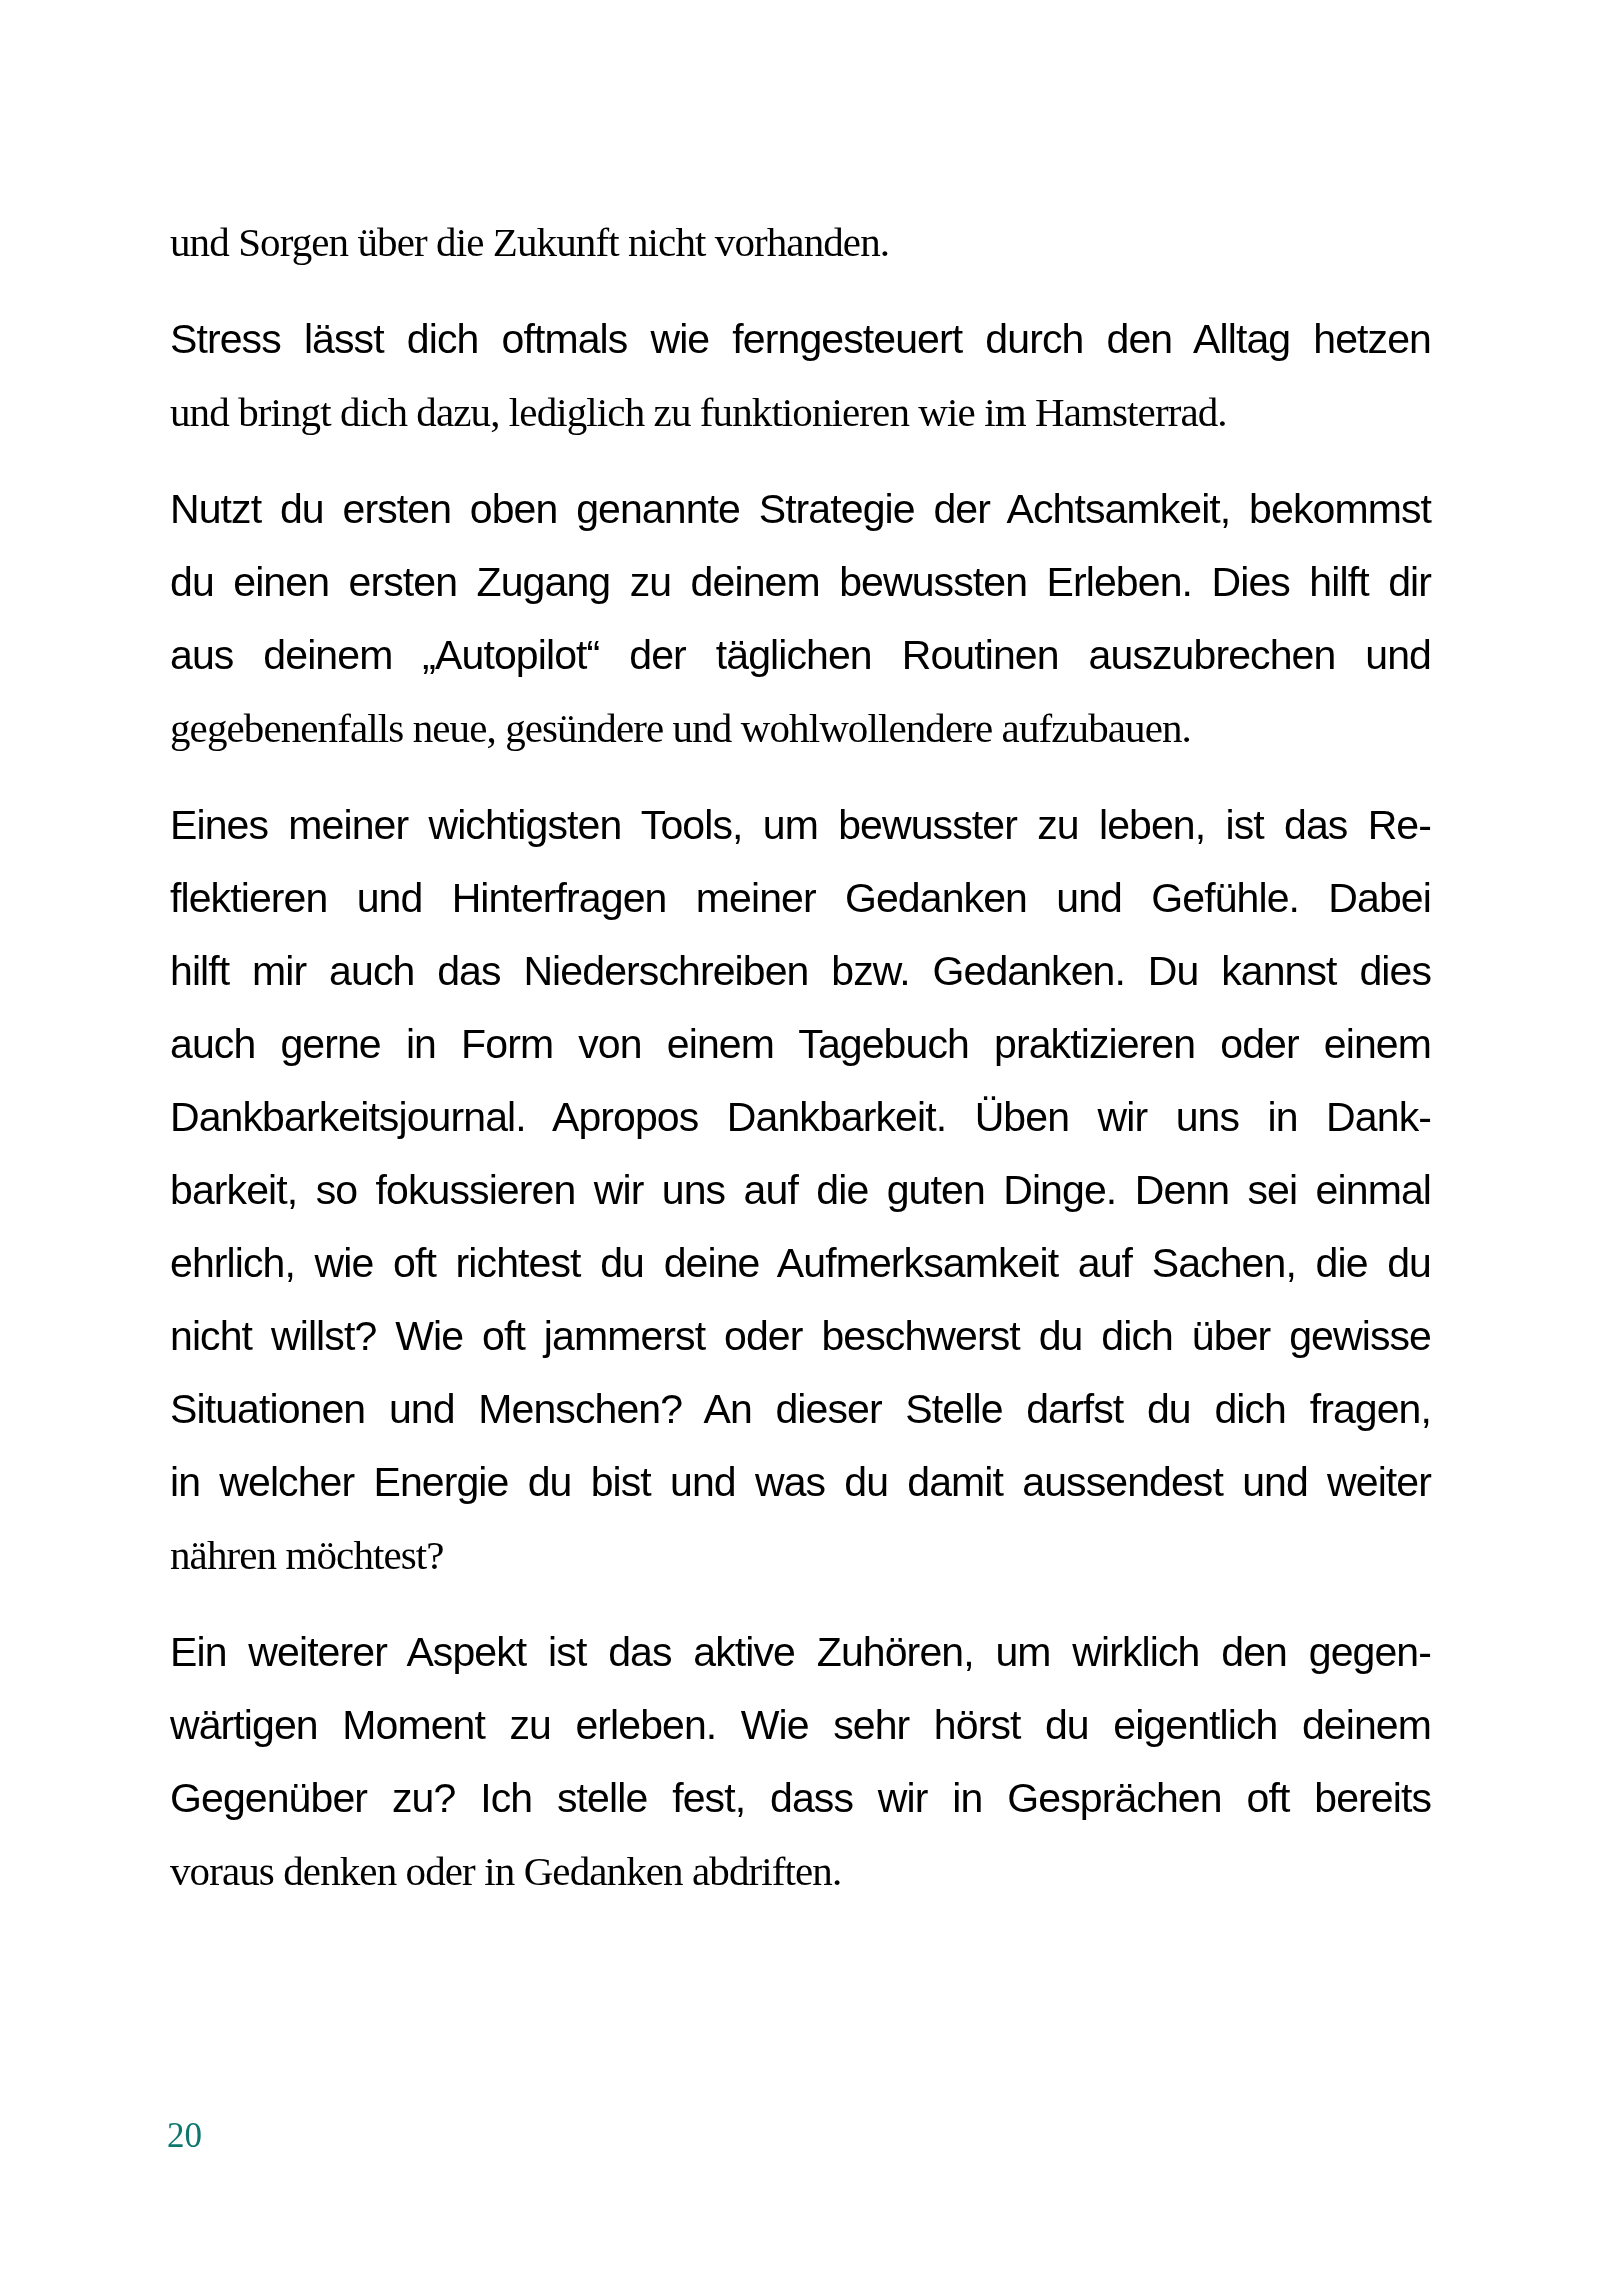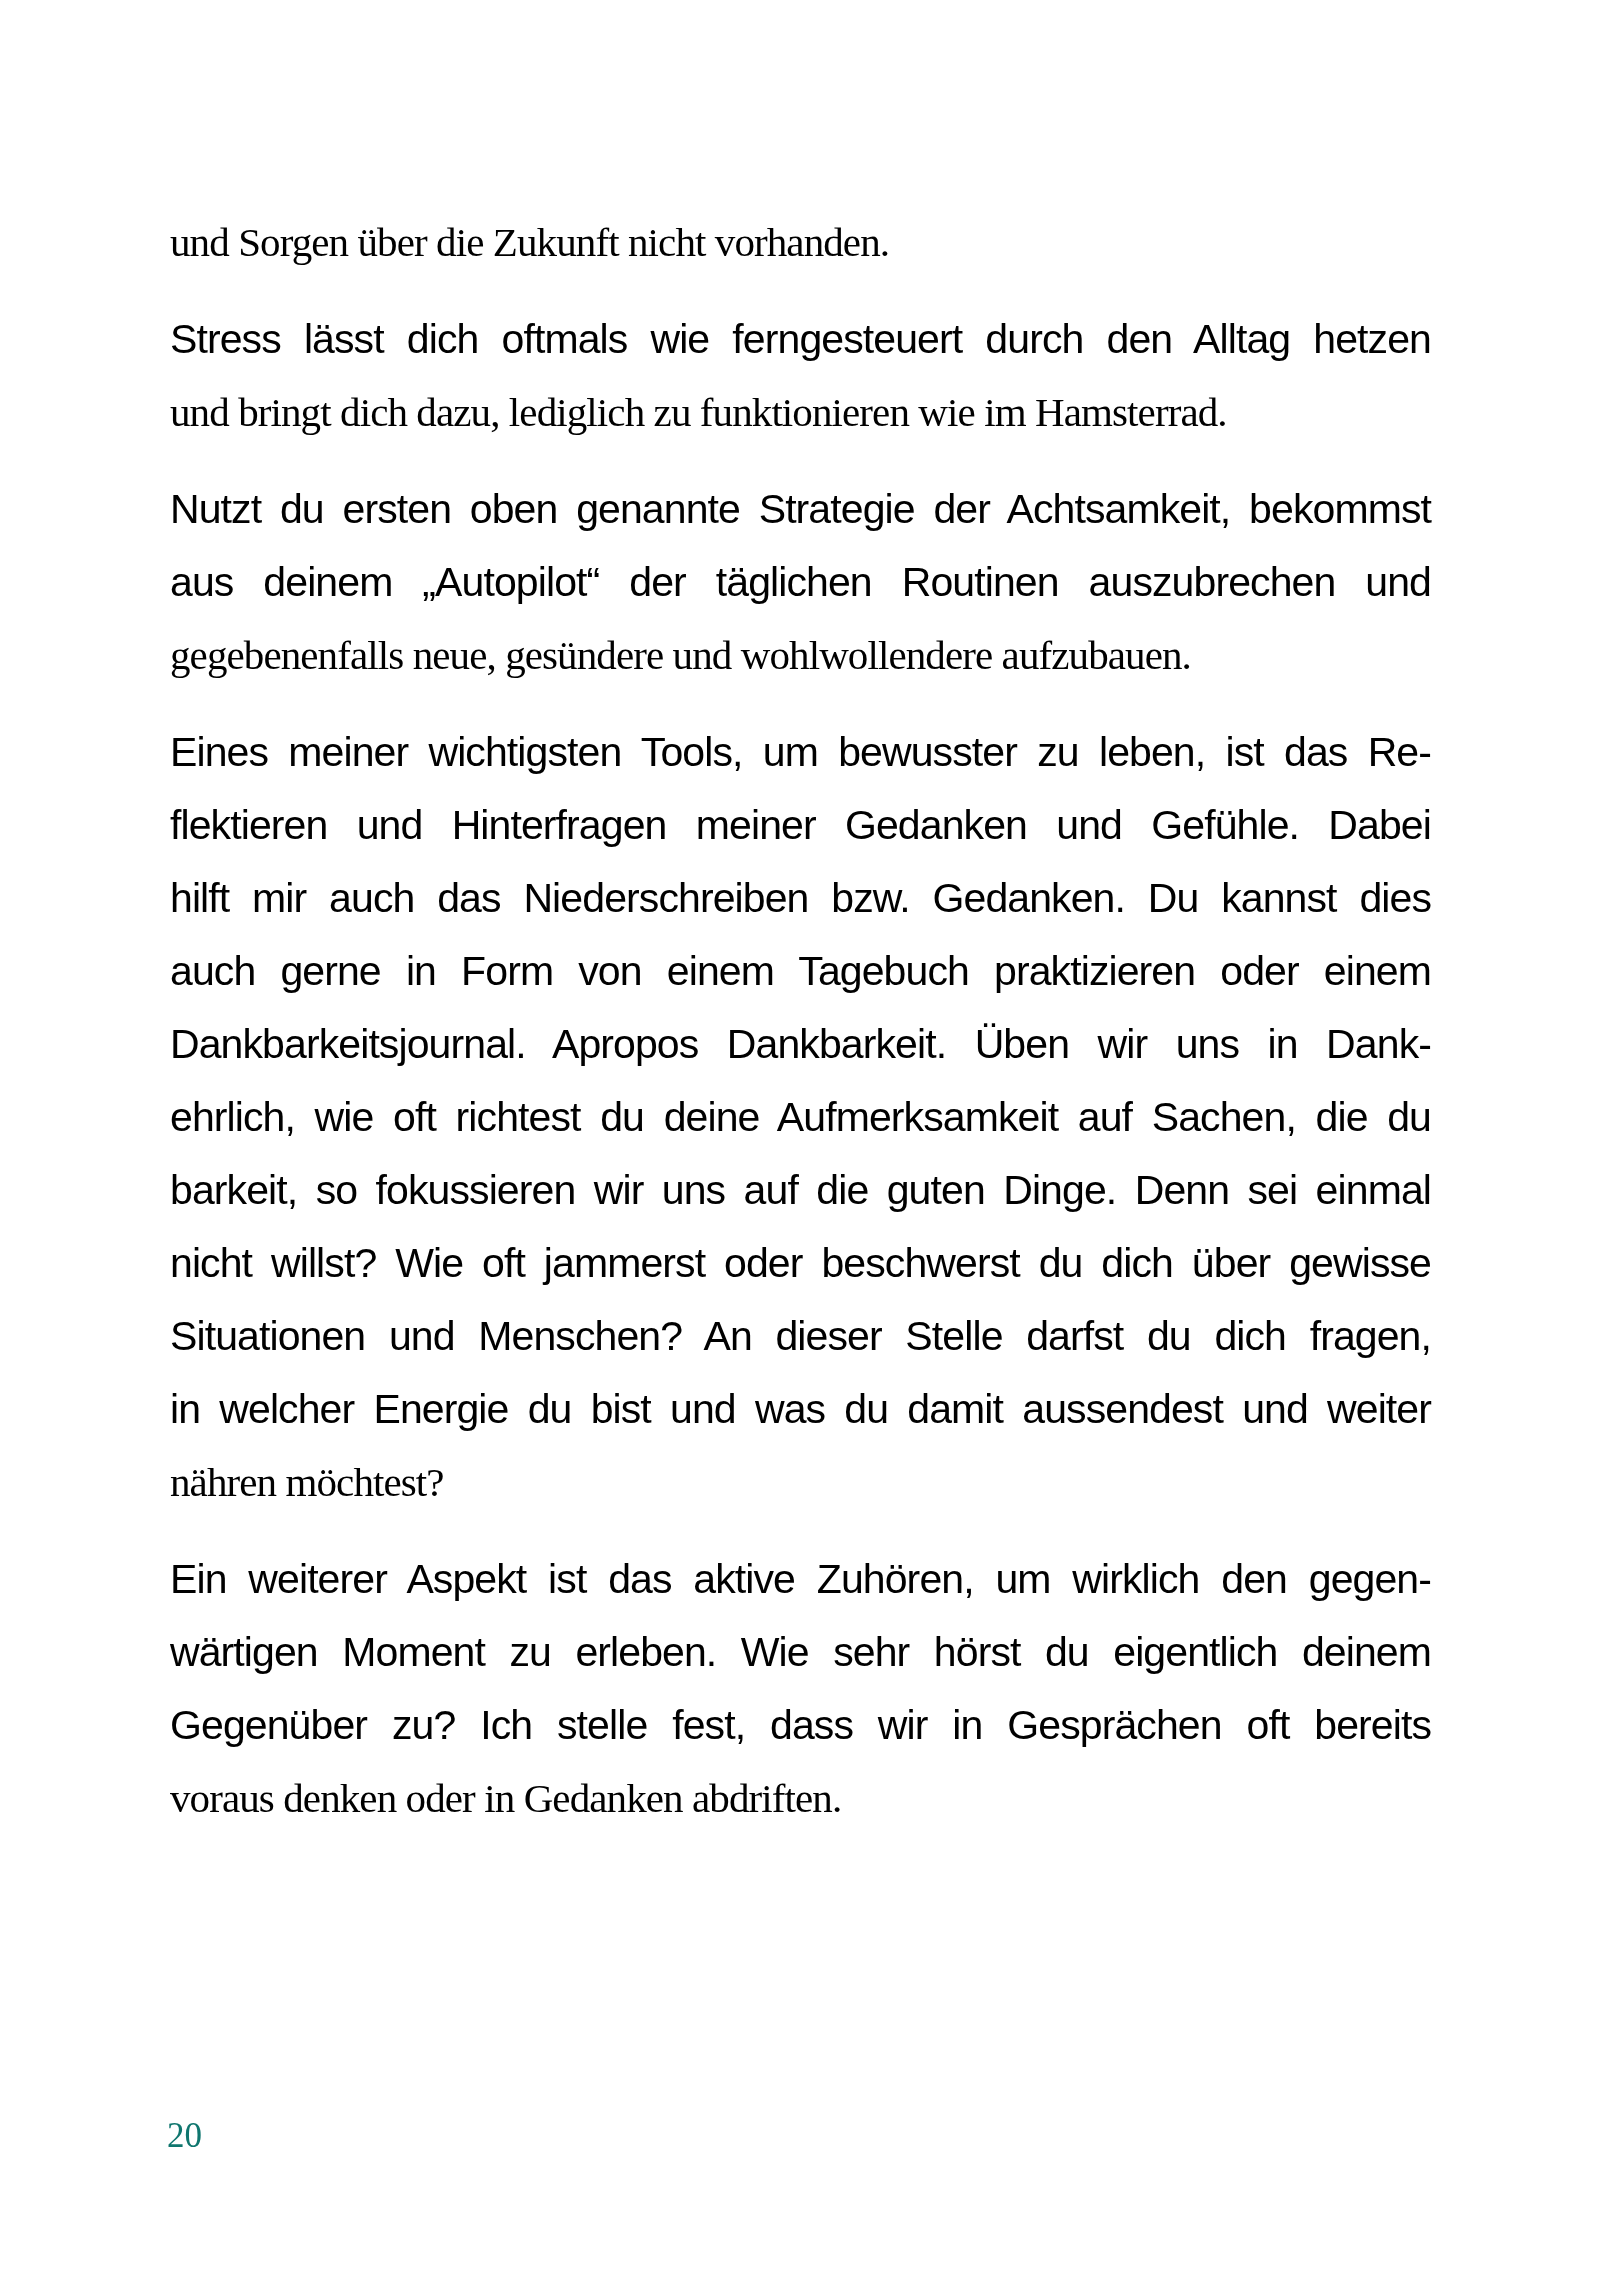--- a/index.html
+++ b/index.html
@@ -59,32 +59,33 @@
     <div class="line last">und Sorgen über die Zukunft nicht vorhanden.</div>
   </div>
 
   <div class="para">
     <div class="line">Stress lässt dich oftmals wie ferngesteuert durch den Alltag hetzen</div>
     <div class="line last">und bringt dich dazu, lediglich zu funktionieren wie im Hamsterrad.</div>
   </div>
 
   <div class="para">
     <div class="line">Nutzt du ersten oben genannte Strategie der Achtsamkeit, bekommst</div>
+    <div class="line">du einen ersten Zugang zu deinem bewussten Erleben. Dies hilft dir</div>
     <div class="line">aus deinem „Autopilot“ der täglichen Routinen auszubrechen und</div>
     <div class="line last">gegebenenfalls neue, gesündere und wohlwollendere aufzubauen.</div>
   </div>
 
   <div class="para">
     <div class="line">Eines meiner wichtigsten Tools, um bewusster zu leben, ist das Re-</div>
     <div class="line">flektieren und Hinterfragen meiner Gedanken und Gefühle. Dabei</div>
     <div class="line">hilft mir auch das Niederschreiben bzw. Gedanken. Du kannst dies</div>
     <div class="line">auch gerne in Form von einem Tagebuch praktizieren oder einem</div>
     <div class="line">Dankbarkeitsjournal. Apropos Dankbarkeit. Üben wir uns in Dank-</div>
+    <div class="line">barkeit, so fokussieren wir uns auf die guten Dinge. Denn sei einmal</div>
     <div class="line">ehrlich, wie oft richtest du deine Aufmerksamkeit auf Sachen, die du</div>
-    <div class="line">barkeit, so fokussieren wir uns auf die guten Dinge. Denn sei einmal</div>
     <div class="line">nicht willst? Wie oft jammerst oder beschwerst du dich über gewisse</div>
     <div class="line">Situationen und Menschen? An dieser Stelle darfst du dich fragen,</div>
     <div class="line">in welcher Energie du bist und was du damit aussendest und weiter</div>
     <div class="line last">nähren möchtest?</div>
   </div>
 
   <div class="para">
     <div class="line">Ein weiterer Aspekt ist das aktive Zuhören, um wirklich den gegen-</div>
     <div class="line">wärtigen Moment zu erleben. Wie sehr hörst du eigentlich deinem</div>
     <div class="line">Gegenüber zu? Ich stelle fest, dass wir in Gesprächen oft bereits</div>

